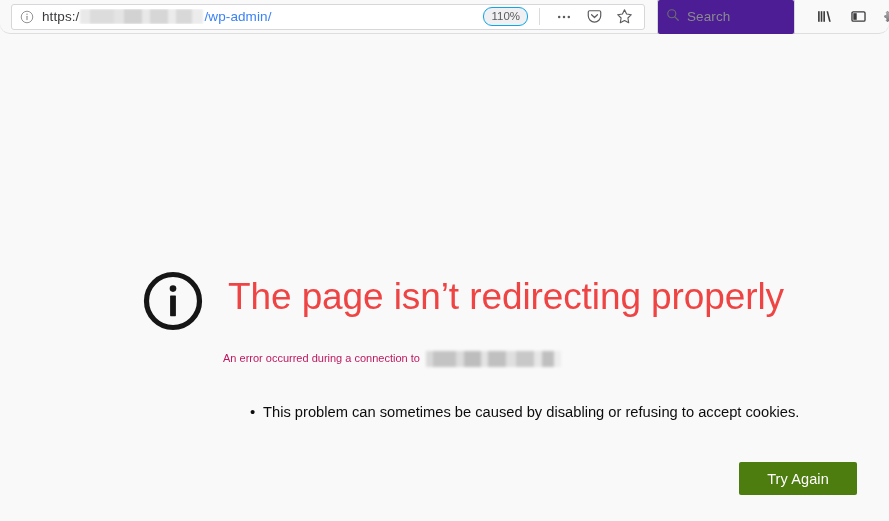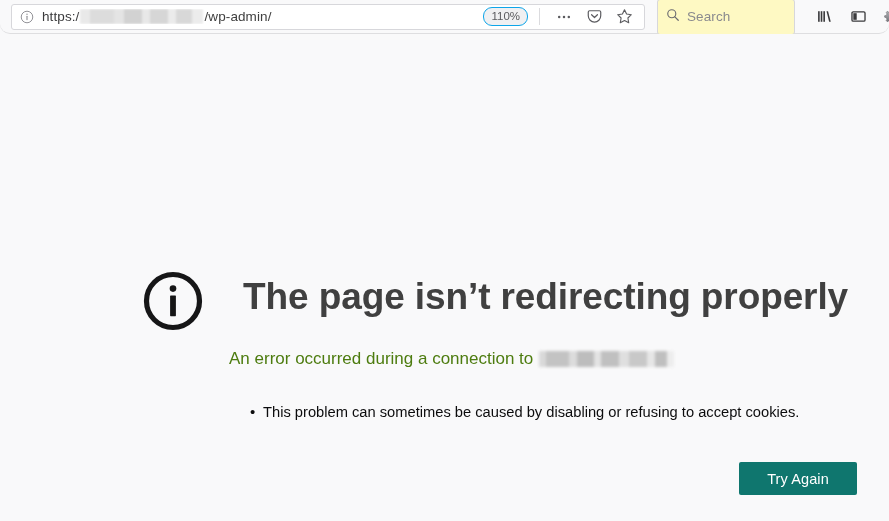--- a/index.html
+++ b/index.html
@@ -53,21 +53,21 @@
     flex: 1 1 auto;
     display: flex;
     align-items: center;
     font-size: 13.5px;
     color: #3a3a3c;
     overflow: hidden;
     white-space: nowrap;
     letter-spacing: 0.1px;
   }
   .url-scheme { color: #3a3a3c; }
-  .url-path { color: #404040; }
+  .url-path { color: #3b82f6; }
 
   
   .redact-url {
     display: inline-block;
     height: 15px;
     width: 123px;
     position: relative;
     vertical-align: middle;
     margin: 0 1px;
     background:
@@ -113,21 +113,21 @@
     justify-content: center;
     margin: 0 5px;
   }
 
   
   .searchbar {
     flex: 0 0 auto;
     width: 138px;
     height: 36px;
     margin-left: 12px;
-    background: #fef9c3;
+    background: #4c1d95;
     border: 1px solid #d7d7db;
     border-radius: 3px;
     display: flex;
     align-items: center;
     box-sizing: border-box;
     padding: 0 6px 0 8px;
   }
   .search-placeholder {
     font-size: 13.5px;
     color: #8a8a8e;
@@ -157,35 +157,35 @@
   }
   .err-icon {
     position: absolute;
     left: 142px;
     top: 236px;
     width: 62px;
     height: 62px;
   }
   .err-title {
     position: absolute;
-    left: 243px;
+    left: 228px;
     top: 240px;
     font-size: 37px;
-    font-weight: 700;
-    color: #404040;
+    font-weight: 400;
+    color: #ef4444;
     letter-spacing: -0.1px;
     line-height: 46px;
     white-space: nowrap;
   }
   .err-desc {
     position: absolute;
-    left: 229px;
+    left: 223px;
     top: 314px;
-    font-size: 17px;
-    color: #4d7c0f;
+    font-size: 11px;
+    color: #be185d;
     line-height: 21px;
     white-space: nowrap;
     display: flex;
     align-items: center;
   }
   .redact-host {
     display: inline-block;
     height: 16px;
     width: 135px;
     margin-left: 6px;
@@ -228,21 +228,21 @@
     top: -1px;
     font-size: 15px;
     color: #0c0c0d;
   }
   .try-again {
     position: absolute;
     left: 739px;
     top: 428px;
     width: 118px;
     height: 33px;
-    background: #0f766e;
+    background: #4d7c0f;
     color: #ffffff;
     border: none;
     border-radius: 2px;
     font-family: "Liberation Sans", sans-serif;
     font-size: 14.5px;
     letter-spacing: 0.1px;
     cursor: pointer;
     padding: 0;
   }
 </style>

